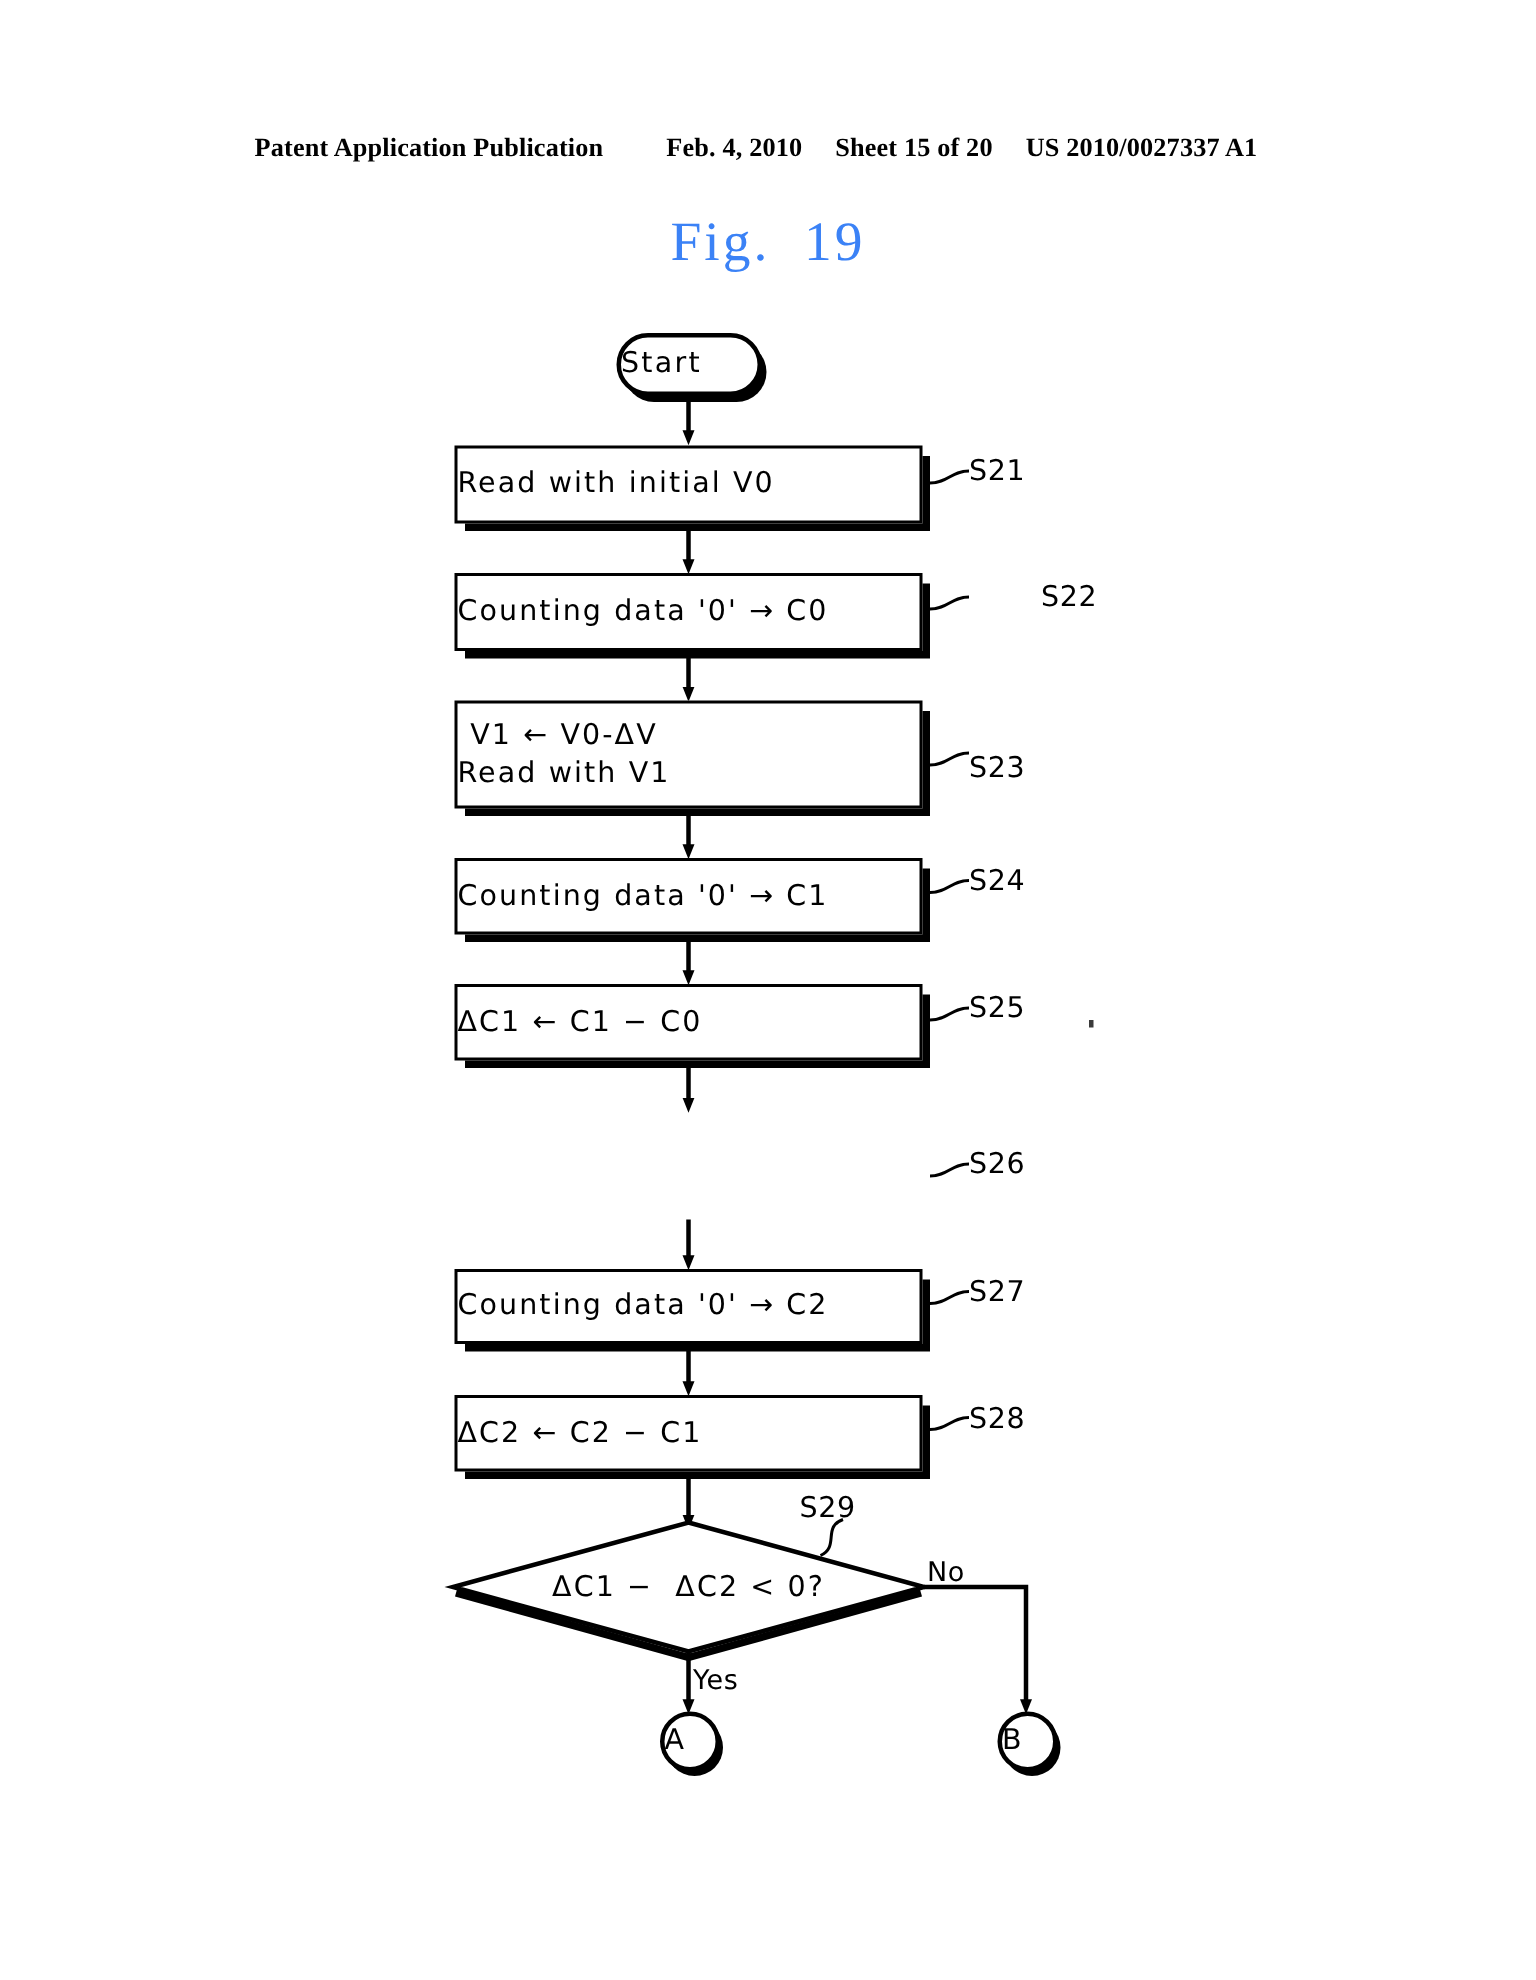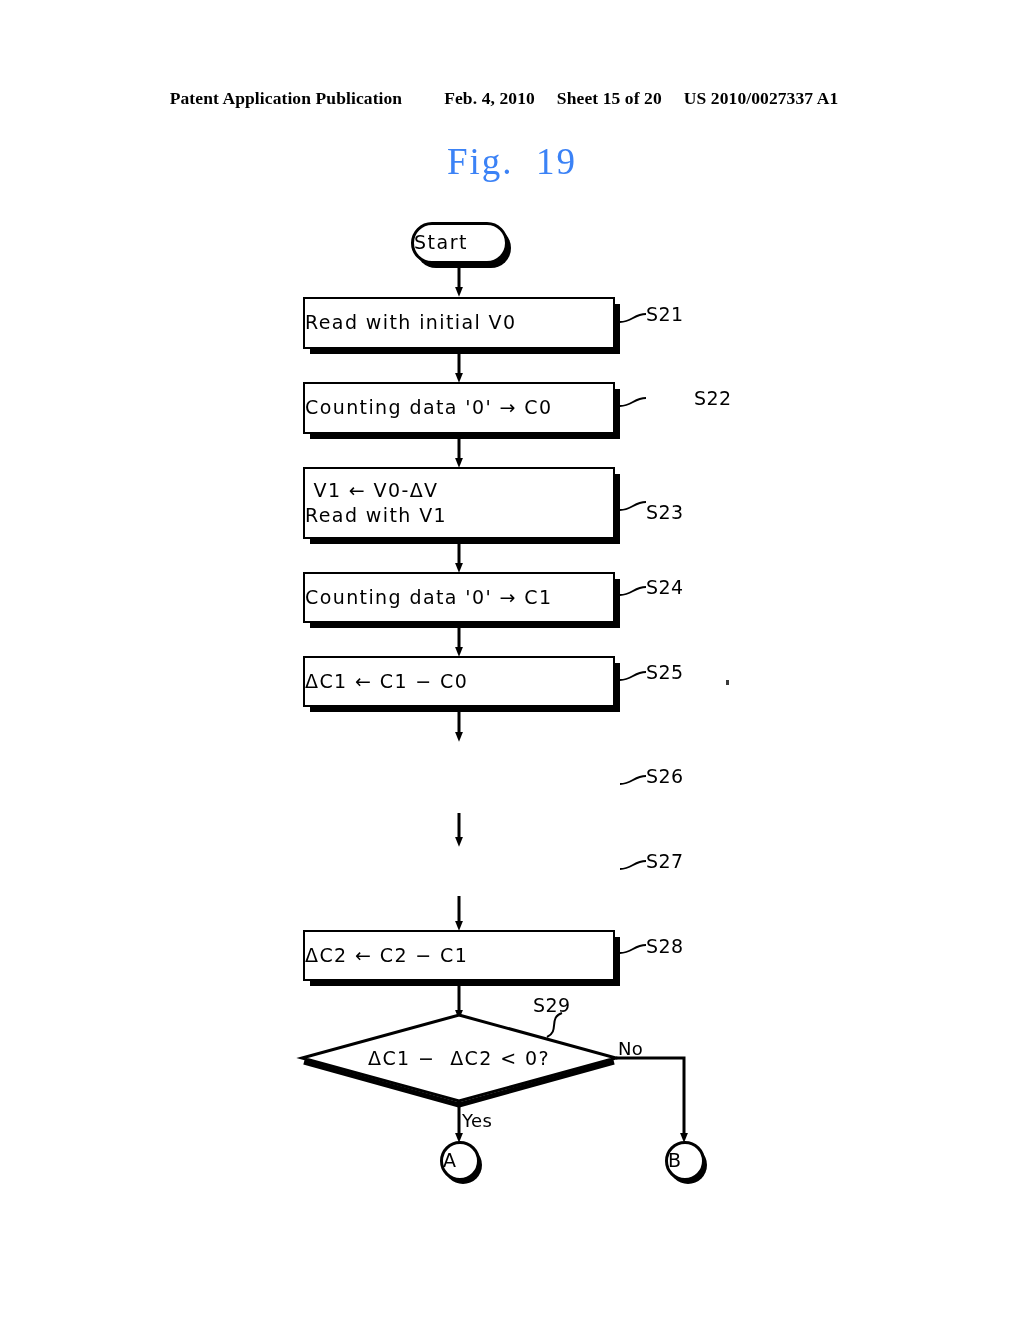--- a/index.html
+++ b/index.html
@@ -232,20 +232,23 @@
   </div>
   <div class="steplabel" style="left:646px; top:576px;">S24</div>
 
   <div class="node proc" style="left:303px; top:656px; width:312px; height:51px;">
     <span>ΔC1  ←  C1 − C0</span>
   </div>
   <div class="steplabel" style="left:646px; top:661px;">S25</div>
 
   <div class="steplabel" style="left:646px; top:765px;">S26</div>
 
+  <div class="node proc" style="left:303px; top:846px; width:312px; height:50px;">
+    <span>Counting data '0'  →  C2</span>
+  </div>
   <div class="steplabel" style="left:646px; top:850px;">S27</div>
 
   <div class="node proc" style="left:303px; top:930px; width:312px; height:51px;">
     <span>ΔC2  ←  C2 − C1</span>
   </div>
   <div class="steplabel" style="left:646px; top:935px;">S28</div>
 
   <div class="decision-label" style="left:330px; top:1042px; width:258px; height:32px;">ΔC1 −  ΔC2 &lt; 0?</div>
   <div class="steplabel" style="left:533px; top:994px;">S29</div>
 

